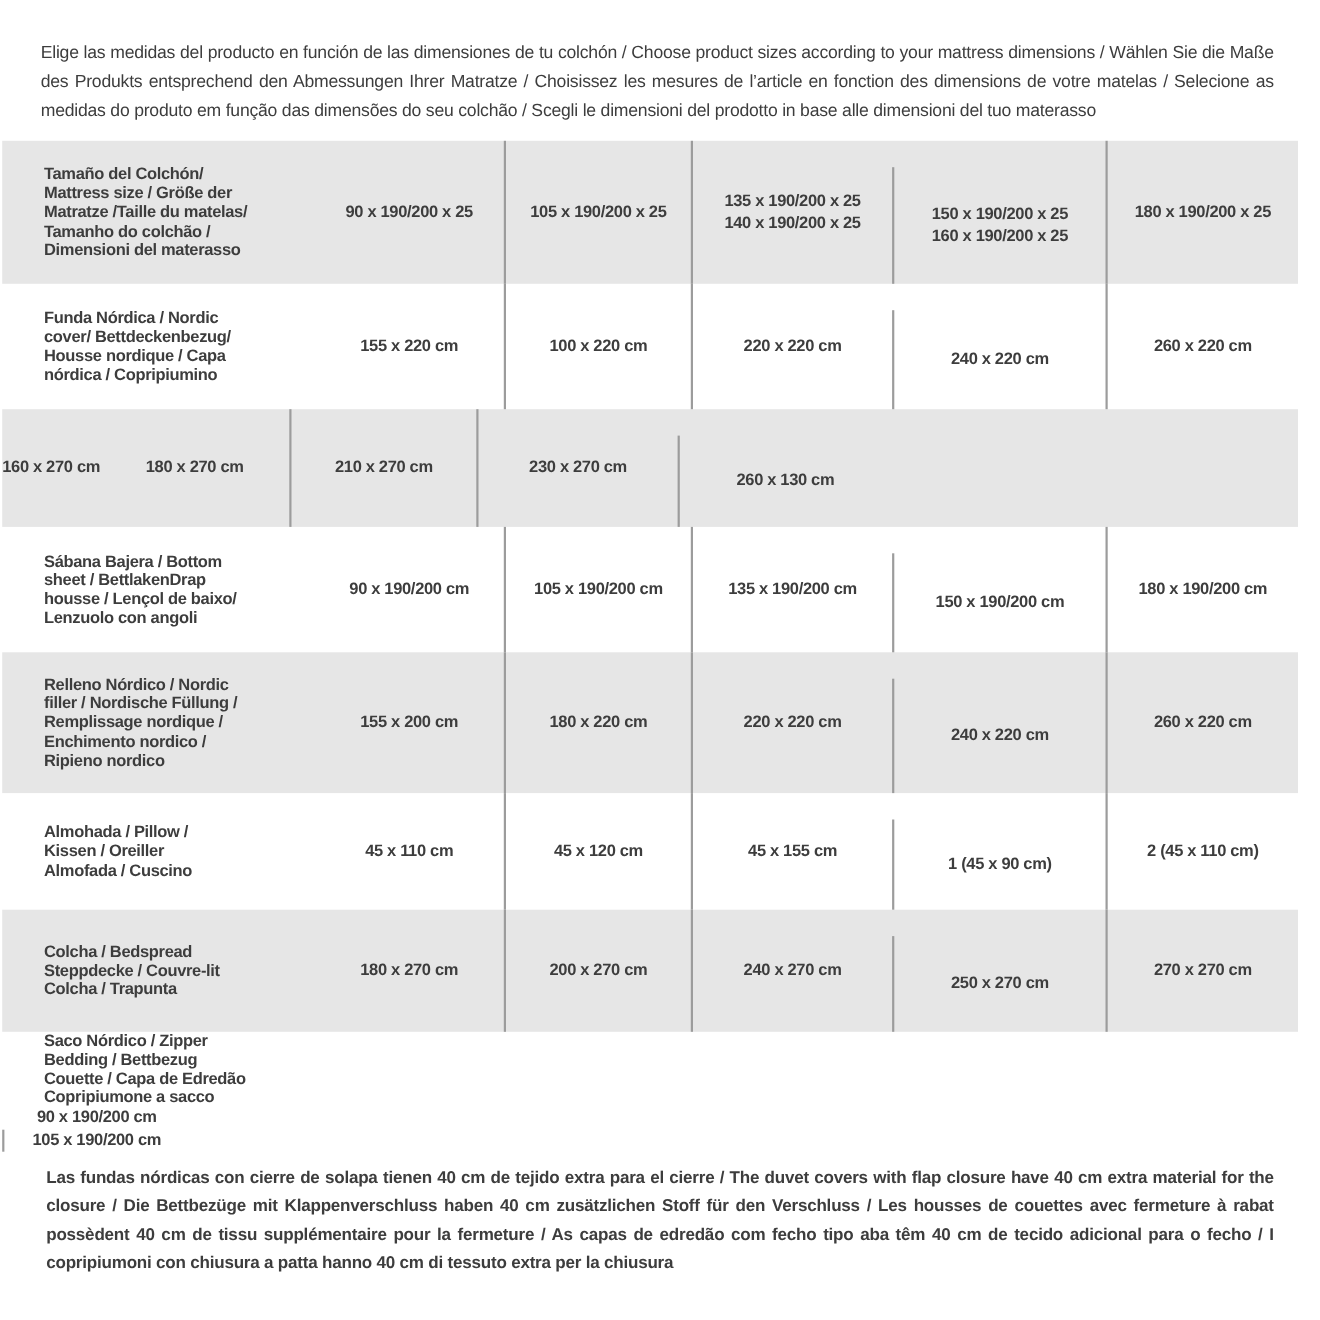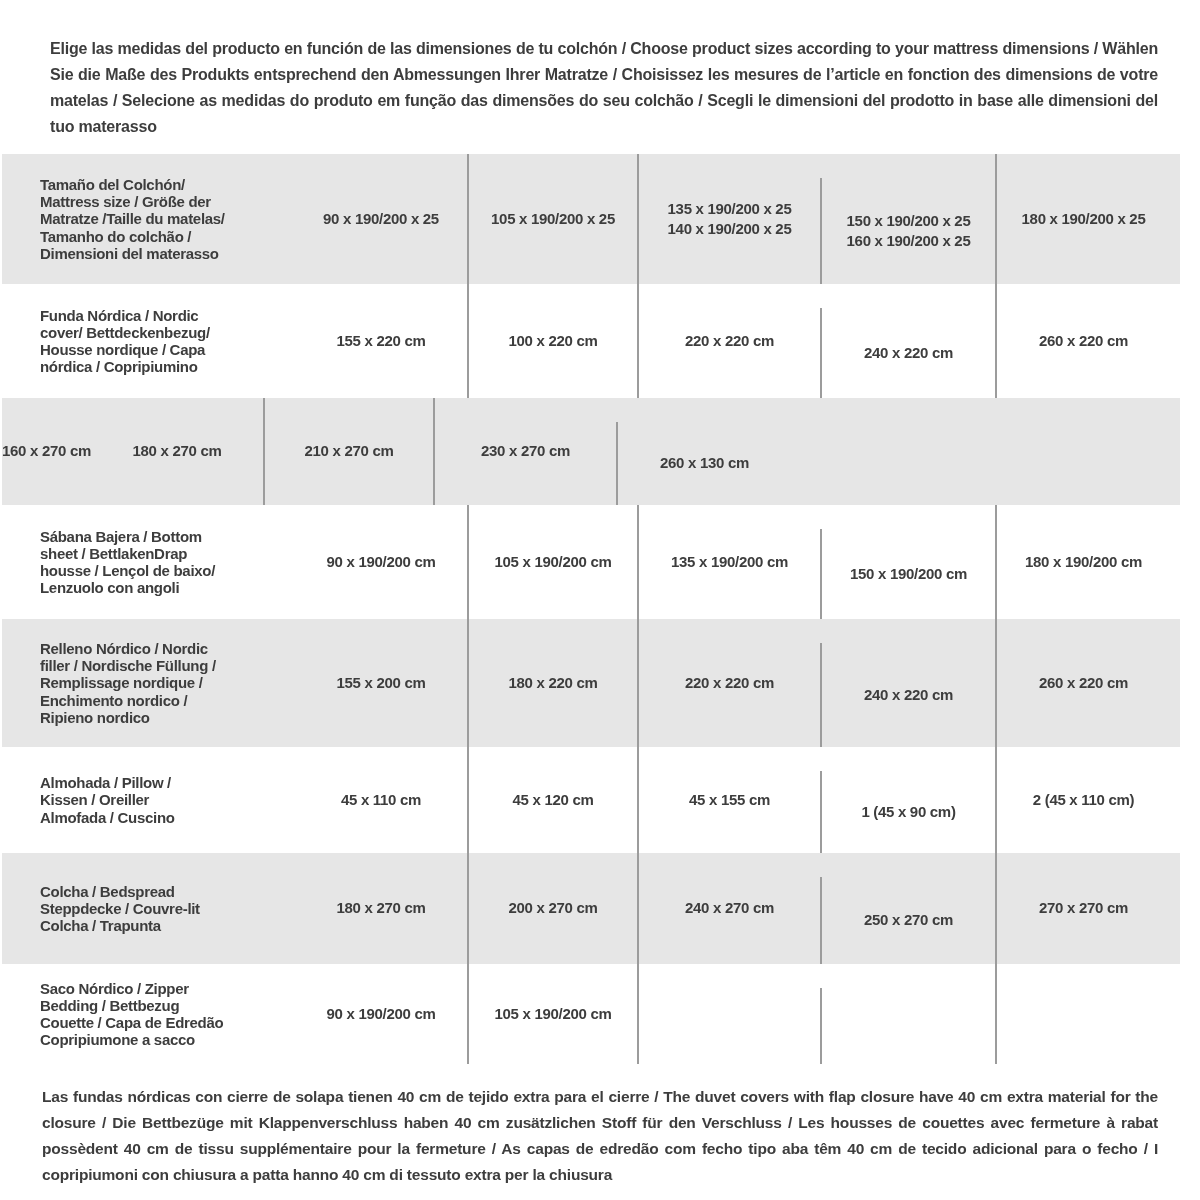--- a/index.html
+++ b/index.html
@@ -12,23 +12,23 @@
     overflow: hidden;
   }
   .page {
     width: 1200px;
     height: 1200px;
     position: relative;
     color: var(--text, #3d3d3d);
   }
   .intro {
     margin: 0;
-    padding: 36px 42px 0 50px;
+    padding: 36px 42px 0 37px;
     font-size: 16px;
-    font-weight: 700;
+    font-weight: 400;
     line-height: 26px;
     letter-spacing: -0.2px;
     text-align: justify;
     color: var(--text, #3d3d3d);
   }
   .size-table {
     margin: 14px 18px 0 2px;
     width: 1178px;
   }
   .row {
@@ -36,21 +36,21 @@
     width: 100%;
   }
   .row:nth-child(odd) { background: var(--shade, #e6e6e6); }
   .row:nth-child(1) { height: 130px; }
   .row:nth-child(2) { height: 114px; }
   .row:nth-child(3) { height: 107px; }
   .row:nth-child(4) { height: 114px; }
   .row:nth-child(5) { height: 128px; }
   .row:nth-child(6) { height: 106px; }
   .row:nth-child(7) { height: 111px; }
-  .row:nth-child(8) { height: 100px; }
+  .row:nth-child(8) { height: 100px; flex-direction: column; }
   .cell {
     display: flex;
     align-items: center;
     justify-content: center;
     box-sizing: border-box;
     white-space: pre-line;
     font-weight: 700;
     font-size: 15px;
     line-height: 1.35;
     letter-spacing: -0.3px;
@@ -62,21 +62,21 @@
     text-align: left;
     padding-left: 38px;
     padding-right: 6px;
     line-height: 1.14;
     width: 293px;
   }
   .cell.val { flex: 0 0 auto; }
   .cell.val:nth-child(2) { width: 172px; }
   .cell.val:nth-child(3) { width: 170px; }
   .cell.val:nth-child(4) { width: 183px; }
-  .cell.val:nth-child(5) { width: 175px; margin-top: 24px; }
+  .cell.val:nth-child(5) { width: 194px; margin-top: 24px; }
   .cell.val:nth-child(6) { width: 175px; }
   .cell.val:nth-child(n+3) { border-left: 2px solid var(--divider, #9c9c9c); }
   .footnote {
     margin: 0;
     padding: 20px 42px 0 42px;
     font-size: 15.5px;
     font-weight: 700;
     line-height: 26px;
     letter-spacing: -0.2px;
     text-align: justify;

